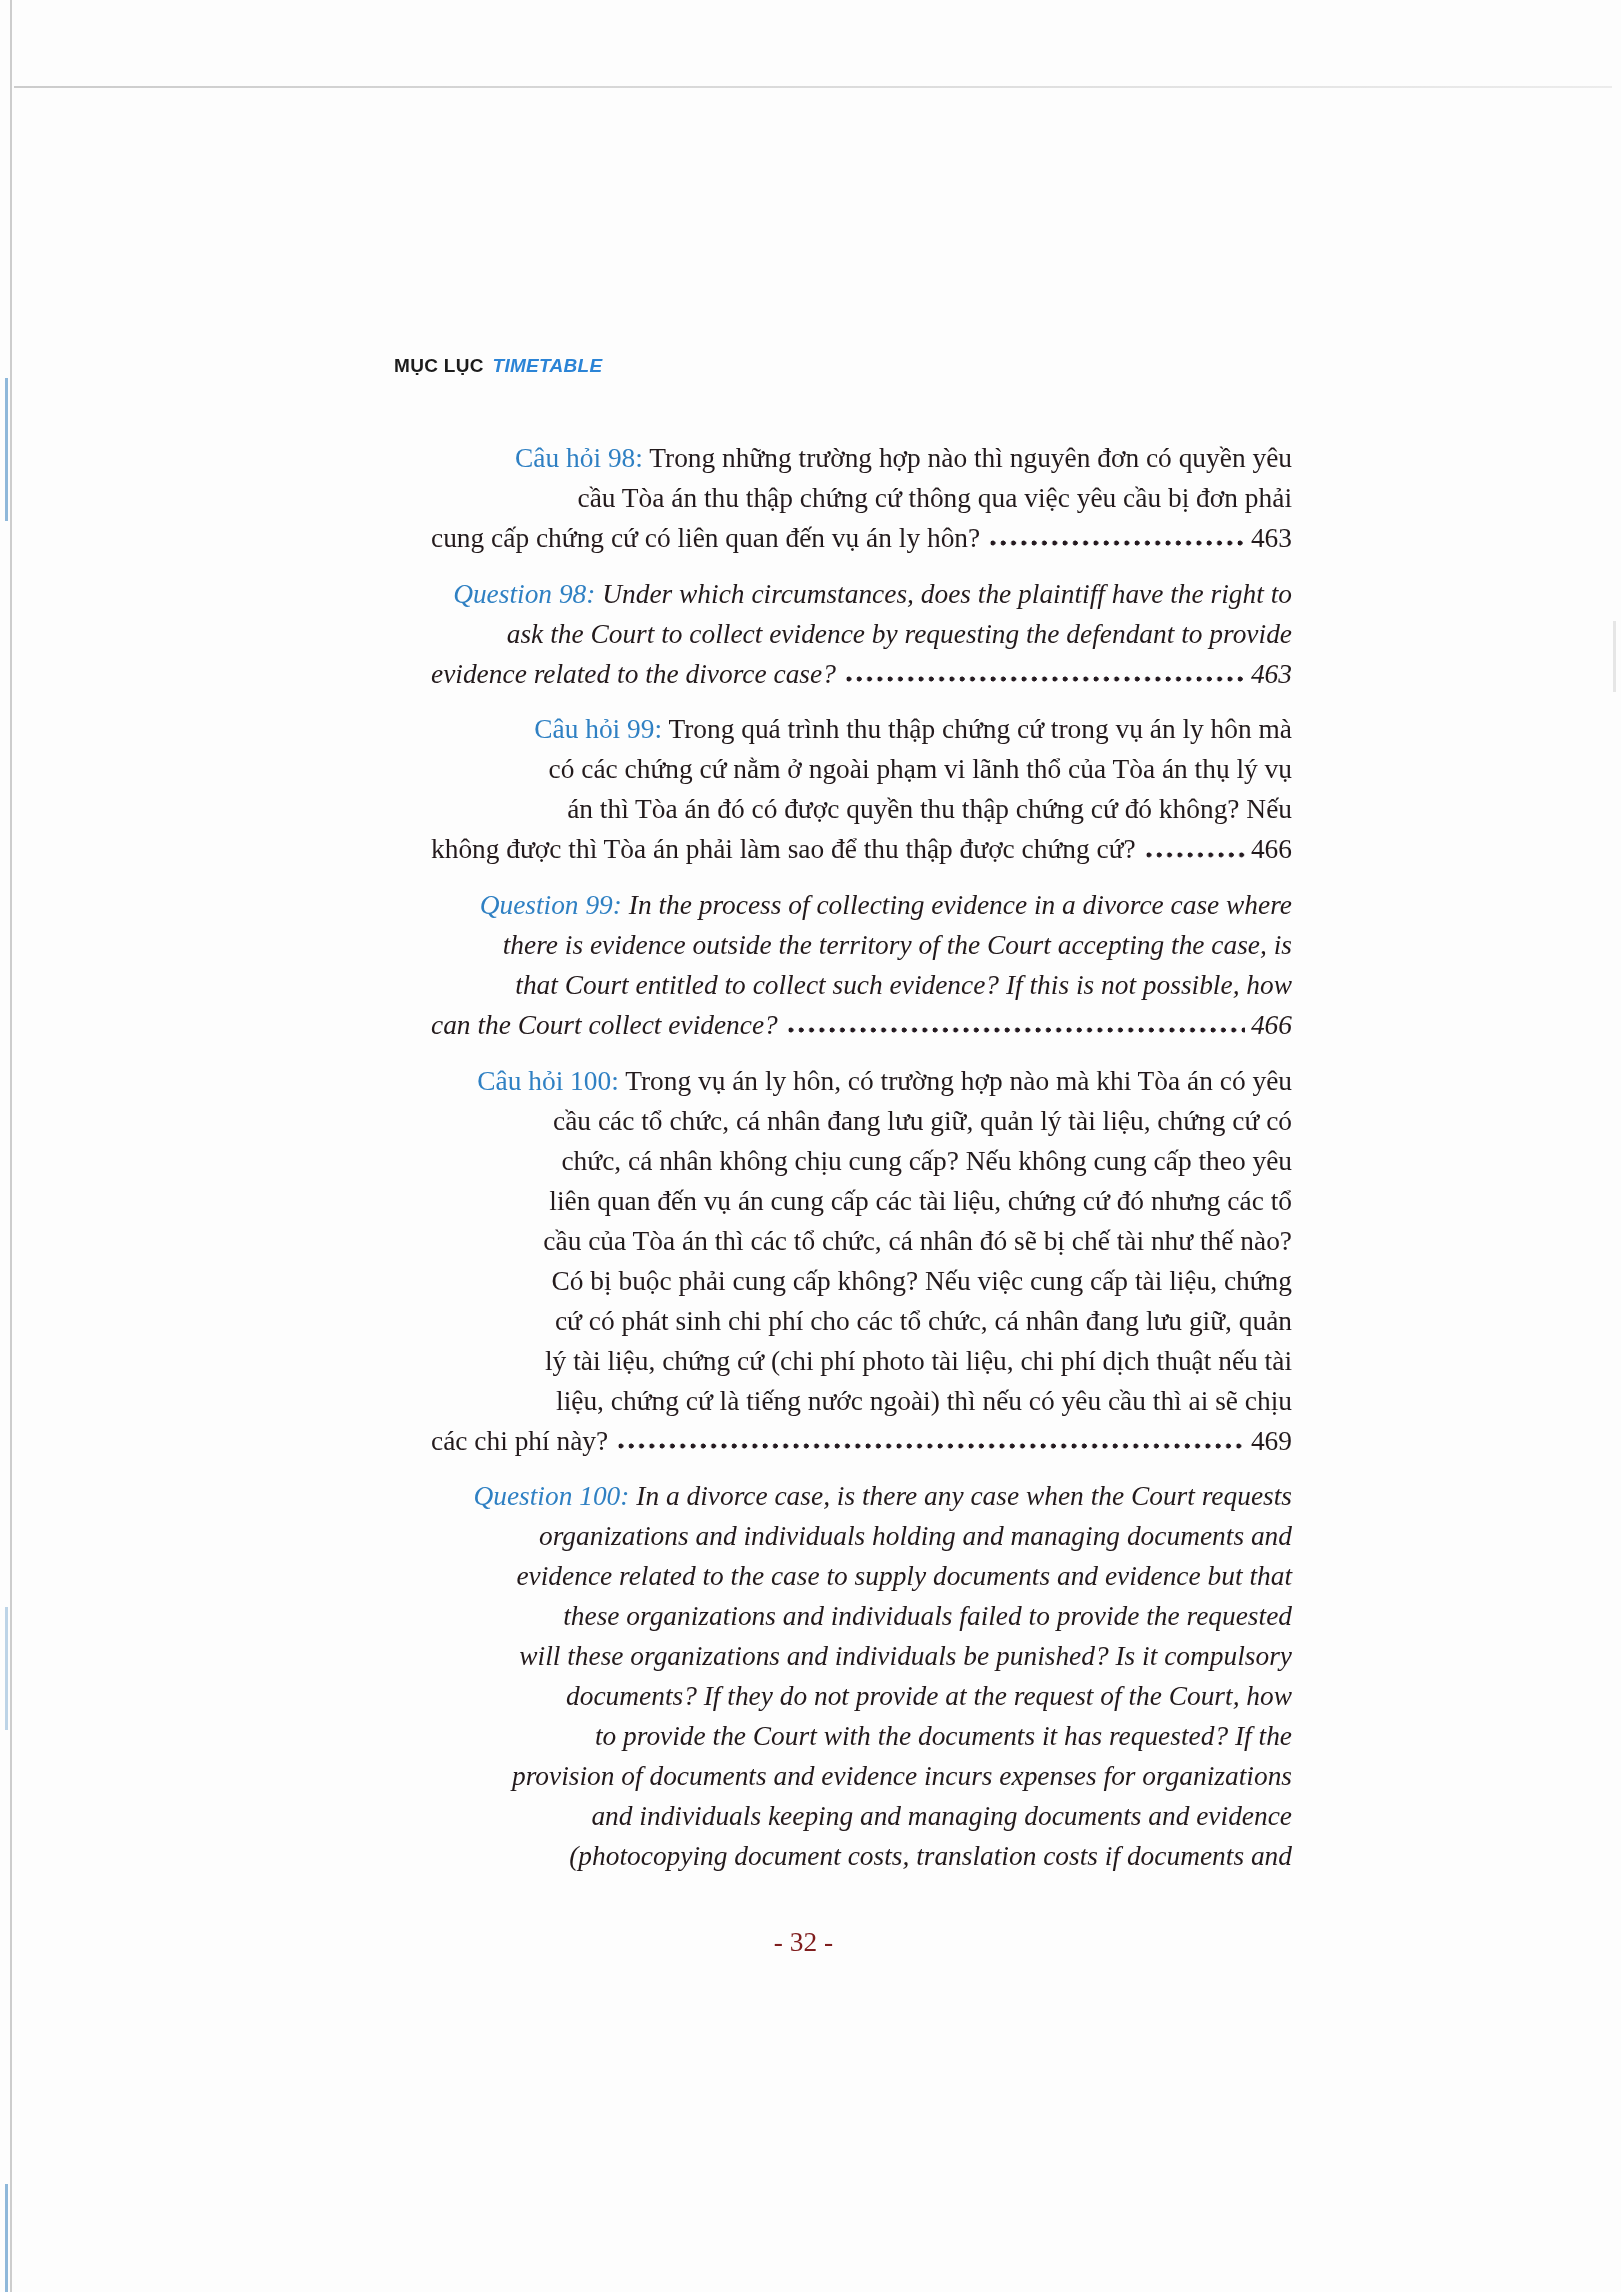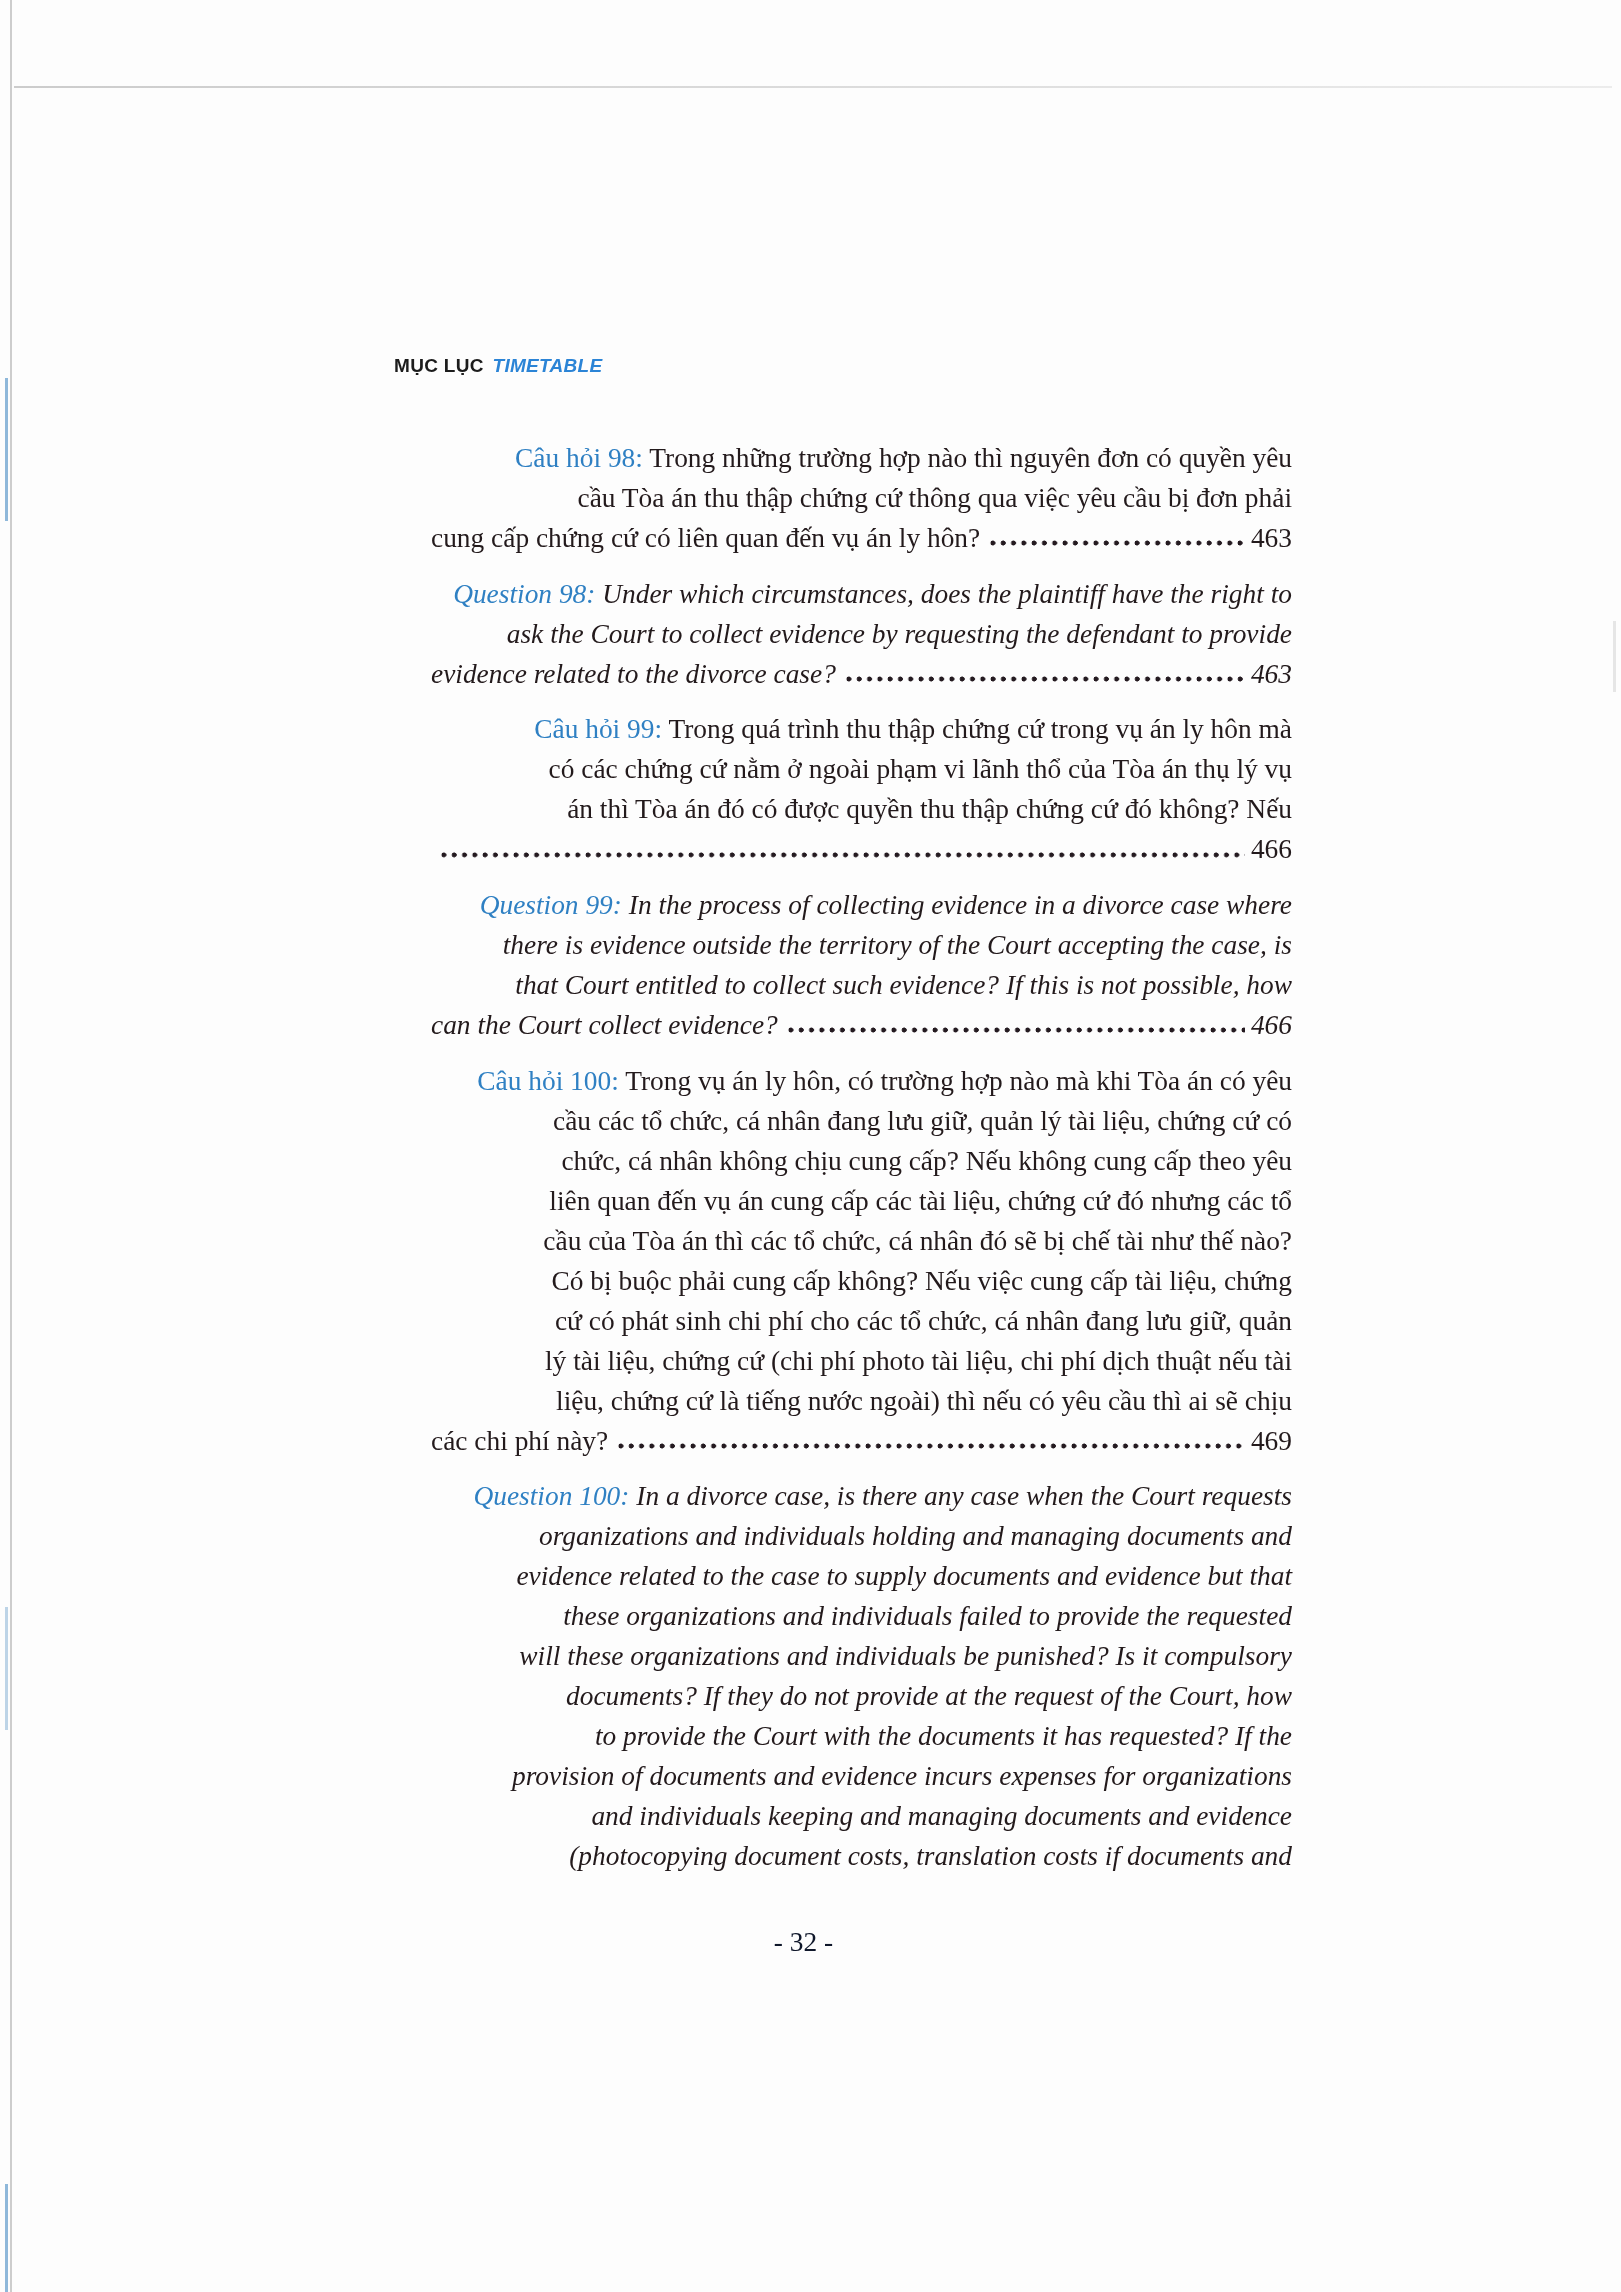--- a/index.html
+++ b/index.html
@@ -50,21 +50,21 @@
     flex: 1 1 auto; min-width: 13.7px; height: 7.8px; margin: 0 5.9px 0 8.8px;
     background-image: radial-gradient(circle at 3.9px 3.9px, #241a20 2.2px, transparent 2.7px);
     background-repeat: repeat-x;
     background-size: 10.3px 7.8px;
   }
   .pagenum { color: #231a1c; }
 
   
   .footer {
     position: absolute; left: 373px; top: 1927px; width: 861px;
-    text-align: center; font-size: 27.4px; color: #0f172a;
+    text-align: center; font-size: 27.4px; color: #7f1d1d;
   }
 </style>
 </head>
 <body>
 
 <div class="page">
 
   <div class="edge-top"></div>
   <div class="edge-left"></div>
   <div class="blue-seg-1"></div>
@@ -105,20 +105,21 @@
     </div>
 
     <div class="entry vi">
       <div class="line first">
         <span class="label">Câu hỏi 99:</span>
         <span>Trong quá trình thu thập chứng cứ trong vụ án ly hôn mà</span>
       </div>
       <div class="line">có các chứng cứ nằm ở ngoài phạm vi lãnh thổ của Tòa án thụ lý vụ</div>
       <div class="line">án thì Tòa án đó có được quyền thu thập chứng cứ đó không? Nếu</div>
       <div class="leader-line">
+        <span>không được thì Tòa án phải làm sao để thu thập được chứng cứ?</span>
         <span class="dots"></span>
         <span class="pagenum">466</span>
       </div>
     </div>
 
     <div class="entry en-entry">
       <div class="line first">
         <span class="label">Question 99:</span>
         <span>In the process of collecting evidence in a divorce case where</span>
       </div>

